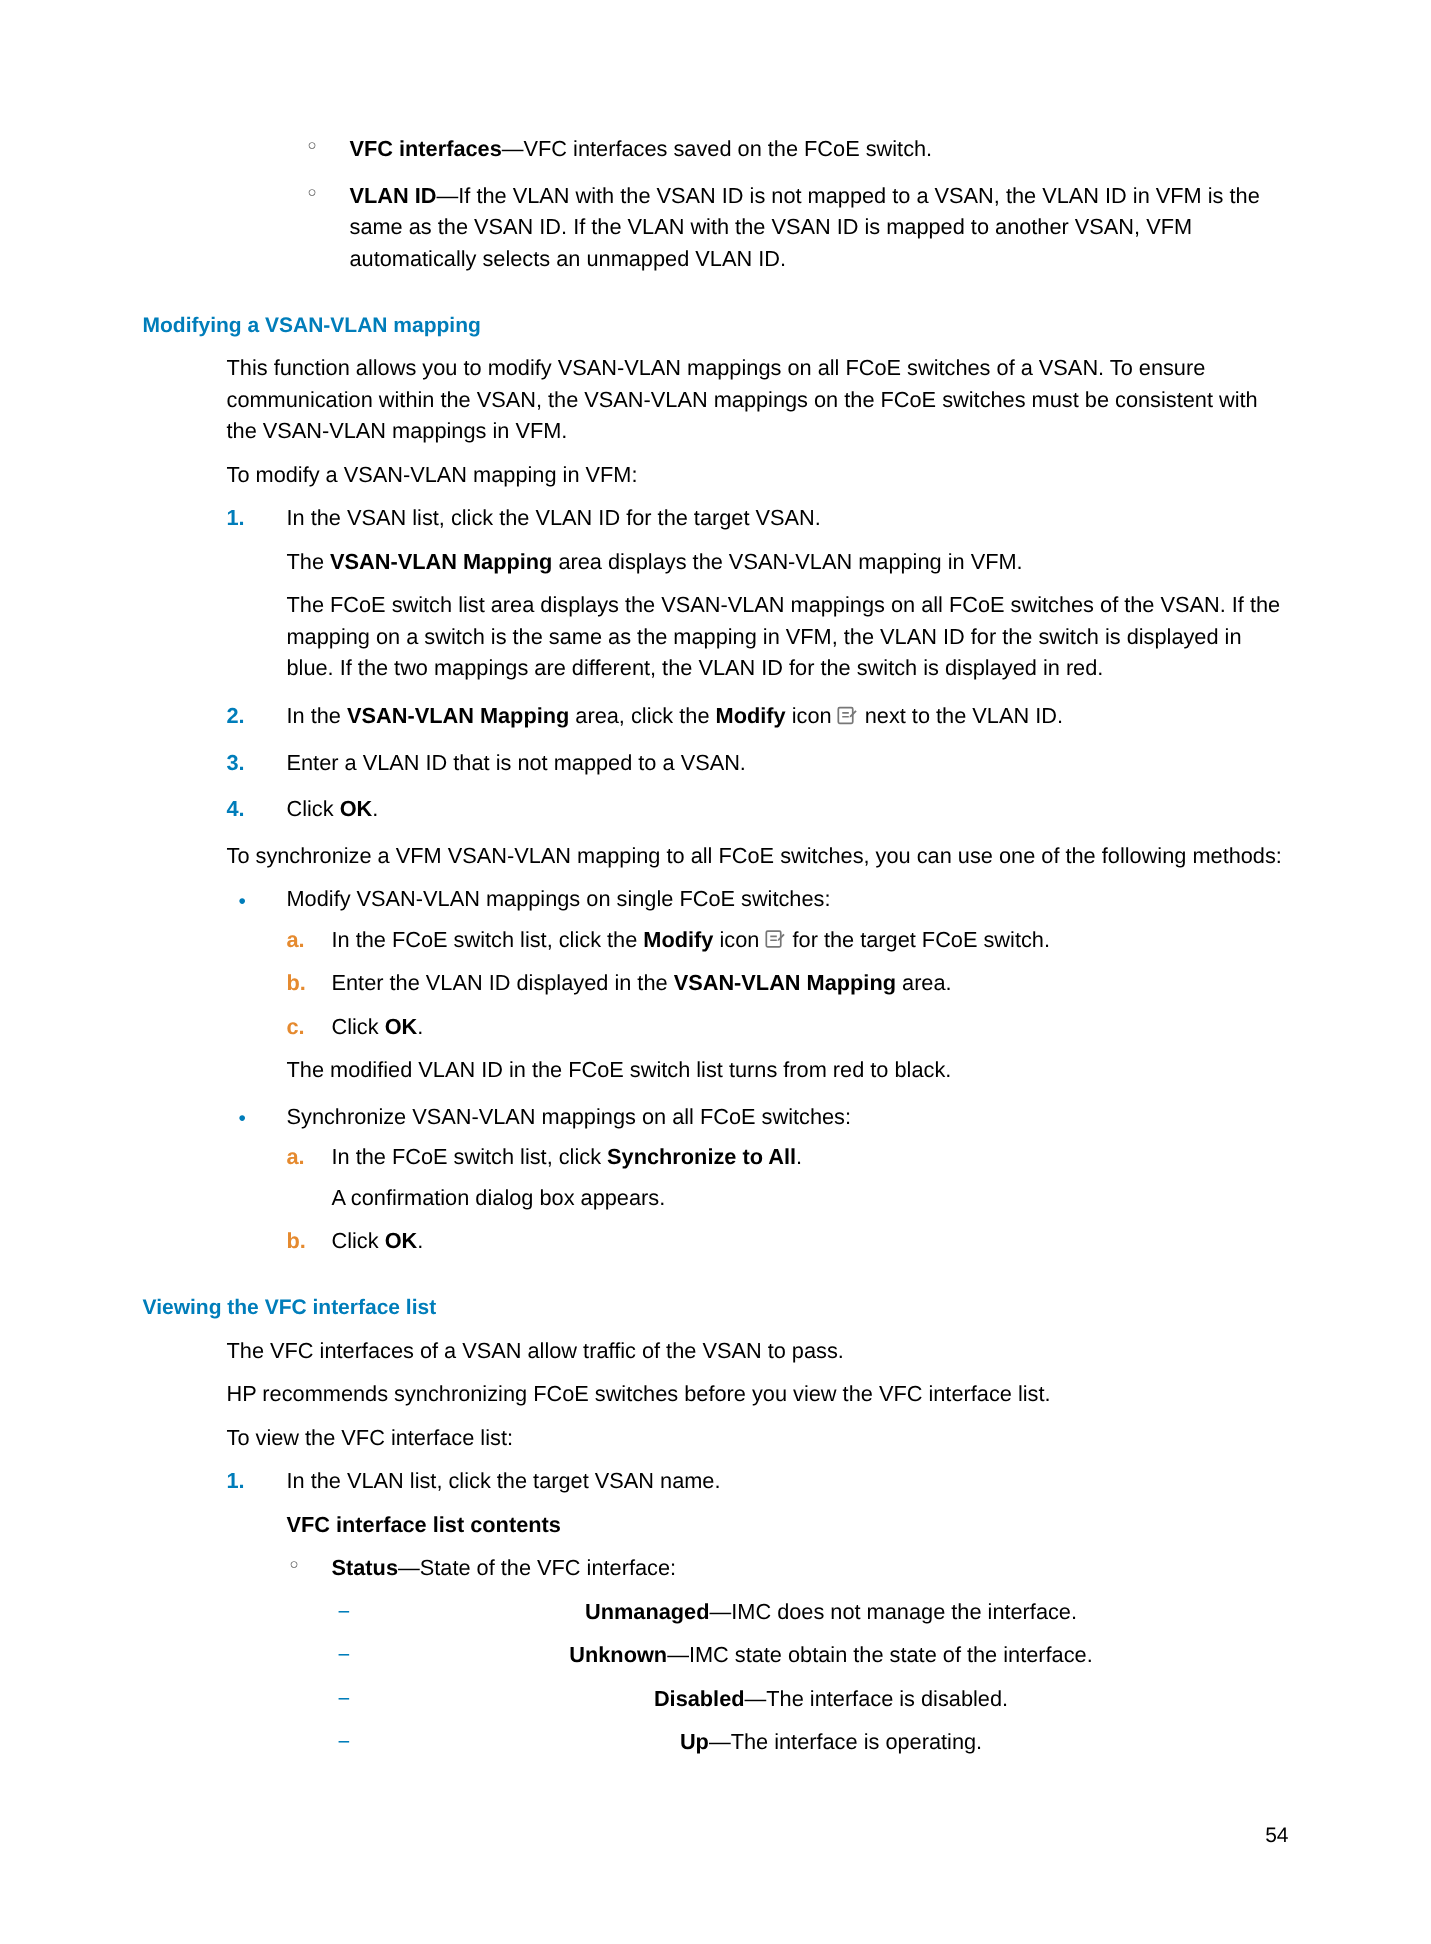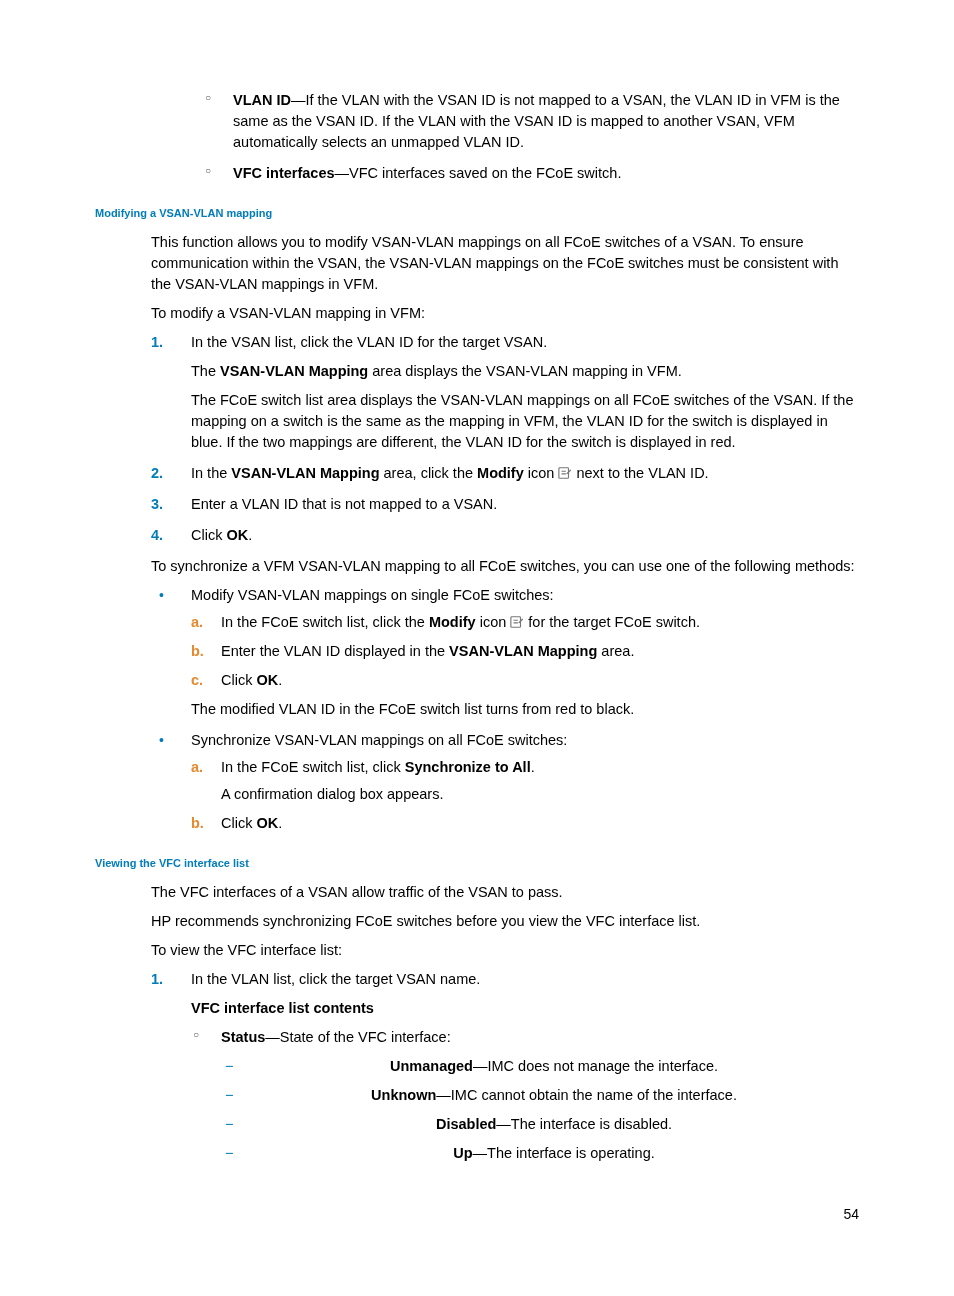--- a/index.html
+++ b/index.html
@@ -34,21 +34,21 @@
     left: 2px;
     top: 1px;
     font-size: 10px;
     color: #555;
   }
   .indent-block { margin-left: 108px; }
   .indent-body  { margin-left: 56px; }
   h3.section {
     color: #007dba;
     font-weight: 600;
-    font-size: 11px;
+    font-size: 14px;
     margin: 22px 0 10px 0;
   }
   p { margin: 8px 0; }
   ol.num {
     list-style: none;
     padding-left: 0;
     margin: 6px 0;
   }
   ol.num > li {
     position: relative;
@@ -130,24 +130,24 @@
   b { font-weight: 700; }
 </style>
 </head>
 <body>
 
 <div class="page">
 
   <div class="indent-block">
     <ul class="circ-bullet">
       <li>
+        <b>VFC interfaces</b><span>—VFC interfaces saved on the FCoE switch.</span>
+      </li>
+      <li>
         <b>VLAN ID</b><span>—If the VLAN with the VSAN ID is not mapped to a VSAN, the VLAN ID in VFM is the same as the VSAN ID. If the VLAN with the VSAN ID is mapped to another VSAN, VFM automatically selects an unmapped VLAN ID.</span>
-      </li>
-      <li>
-        <b>VFC interfaces</b><span>—VFC interfaces saved on the FCoE switch.</span>
       </li>
     </ul>
   </div>
 
   <h3 class="section">Modifying a VSAN-VLAN mapping</h3>
 
   <div class="indent-body">
     <p>This function allows you to modify VSAN-VLAN mappings on all FCoE switches of a VSAN. To ensure communication within the VSAN, the VSAN-VLAN mappings on the FCoE switches must be consistent with the VSAN-VLAN mappings in VFM.</p>
     <p>To modify a VSAN-VLAN mapping in VFM:</p>
 
@@ -234,21 +234,21 @@
     <ol class="num">
       <li>
         <span class="marker">1.</span>
         <span>In the VLAN list, click the target VSAN name.</span>
         <p class="sub"><b>VFC interface list contents</b></p>
         <ul class="circ-bullet" style="margin-top:8px;">
           <li>
             <b>Status</b><span>—State of the VFC interface:</span>
             <ul class="dash" style="margin-top:8px;">
               <li><b>Unmanaged</b><span>—IMC does not manage the interface.</span></li>
-              <li><b>Unknown</b><span>—IMC cannot obtain the name of the interface.</span></li>
+              <li><b>Unknown</b><span>—IMC state obtain the state of the interface.</span></li>
               <li><b>Disabled</b><span>—The interface is disabled.</span></li>
               <li><b>Up</b><span>—The interface is operating.</span></li>
             </ul>
           </li>
         </ul>
       </li>
     </ol>
   </div>
 
   <div class="page-number">54</div>

